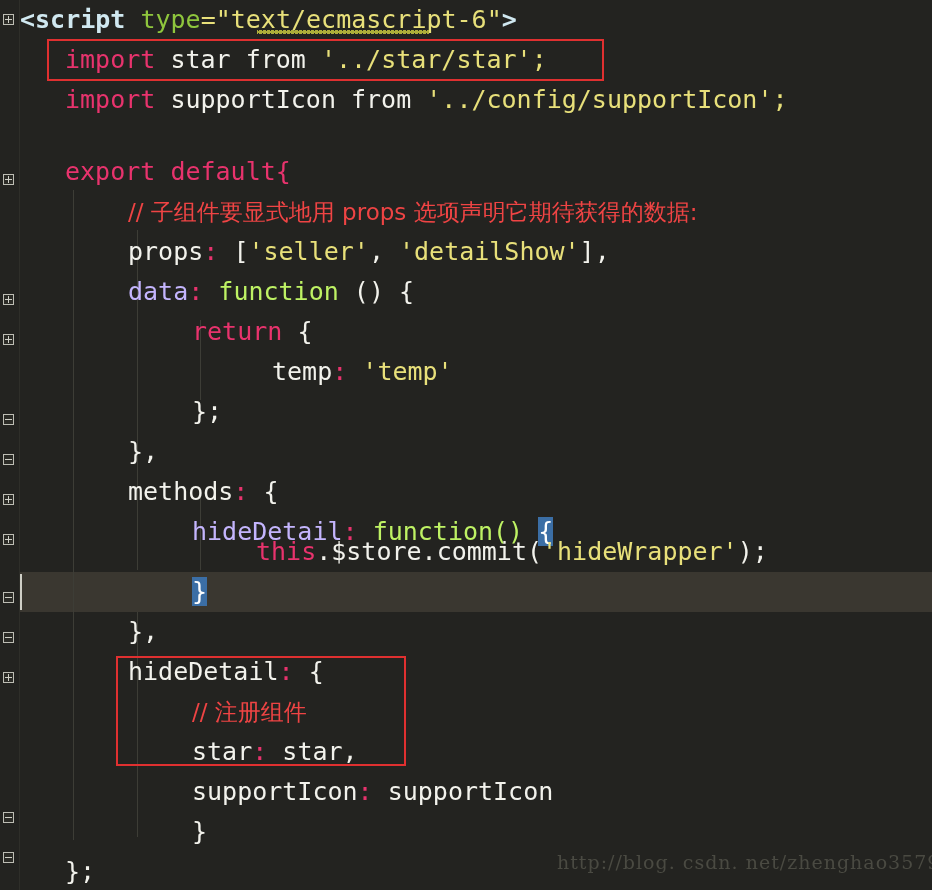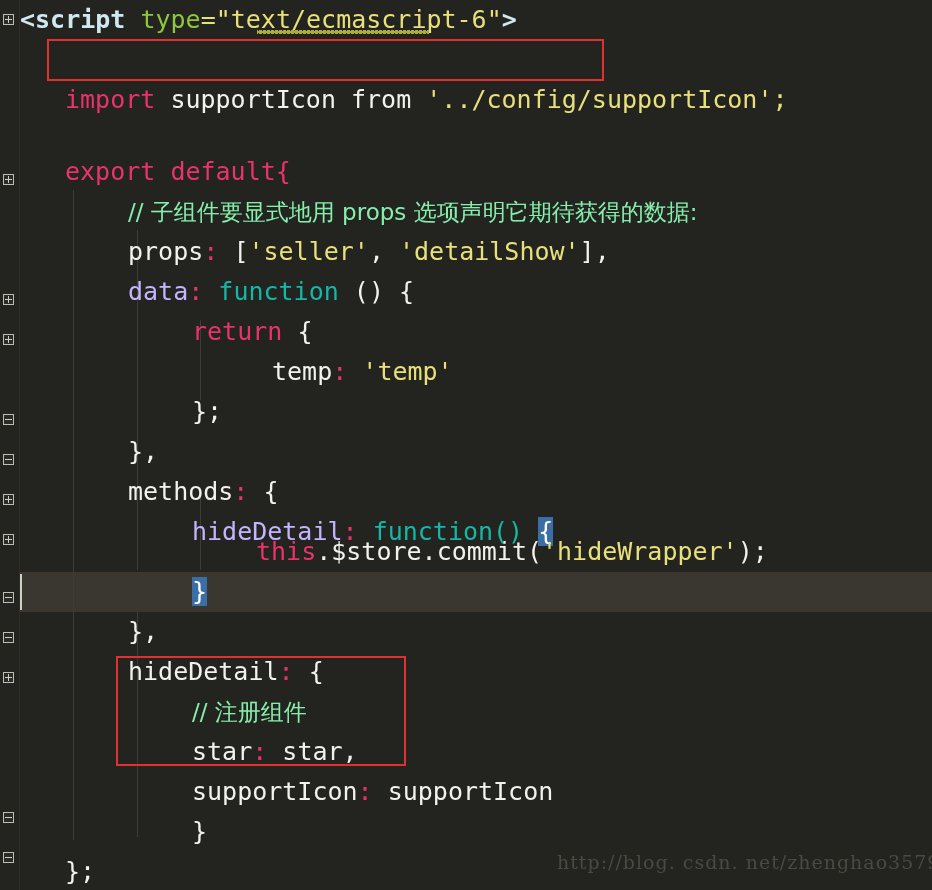--- a/index.html
+++ b/index.html
@@ -70,22 +70,22 @@
   .kw      { color: #e8336d; }
   .tag     { color: #d0e8f0; font-weight: bold; }
   .attr    { color: #8fc63d; }
   .attrval { color: #e8e07a; }
   .plain   { color: #f2f2ec; }
   .str     { color: #e8e07a; }
   .prop    { color: #f2f2ec; }
   .propy   { color: #c4b5fd; }
   .punc    { color: #f2f2ec; }
   .colon   { color: #e8336d; }
-  .cmt-cn  { color: #86efac; font-family: "DejaVu Sans", sans-serif; }
-  .fn      { color: #14b8a6; }
+  .cmt-cn  { color: #ef4444; font-family: "DejaVu Sans", sans-serif; }
+  .fn      { color: #bef264; }
 
   
   .cur-line {
     position: absolute;
     left: 0;
     width: 932px;
     height: 40px;
     background: #3a3730;
   }
   .cur-caret {
@@ -166,20 +166,21 @@
     <div class="fold closed" style="top:672px;"></div>
     <div class="fold" style="top:812px;"></div>
     <div class="fold" style="top:852px;"></div>
   </div>
 
   <div class="code">
 
     <div class="line" style="top:0px; left:0px;"><span class="tag">&lt;</span><span class="tag">script</span><span class="plain"> </span><span class="attr">type</span><span class="attrval">=</span><span class="attrval">"text/ecmascript-6"</span><span class="tag">&gt;</span></div>
     <div class="squiggle" style="left:237px; top:30px; width:172px;"></div>
 
+    <div class="line" style="top:40px; left:45px;"><span class="kw">import</span><span class="plain"> </span><span class="plain">star</span><span class="plain"> </span><span class="plain">from</span><span class="plain"> </span><span class="str">'../star/star'</span><span class="str">;</span></div>
 
     <div class="line" style="top:80px; left:45px;"><span class="kw">import</span><span class="plain"> </span><span class="plain">supportIcon</span><span class="plain"> </span><span class="plain">from</span><span class="plain"> </span><span class="str">'../config/supportIcon'</span><span class="str">;</span></div>
 
     <div class="line" style="top:152px; left:45px;"><span class="kw">export</span><span class="plain"> </span><span class="kw">default{</span></div>
 
     <div class="line cmt-cn" style="top:192px; left:108px; font-size:23px;"><span>// 子组件要显式地用 props 选项声明它期待获得的数据:</span></div>
 
     <div class="line" style="top:232px; left:108px;"><span class="prop">props</span><span class="colon">:</span><span class="plain"> </span><span class="punc">[</span><span class="str">'seller'</span><span class="punc">, </span><span class="str">'detailShow'</span><span class="punc">],</span></div>
 
     <div class="line" style="top:272px; left:108px;"><span class="propy">data</span><span class="colon">:</span><span class="plain"> </span><span class="fn">function</span><span class="plain"> </span><span class="punc">() {</span></div>

